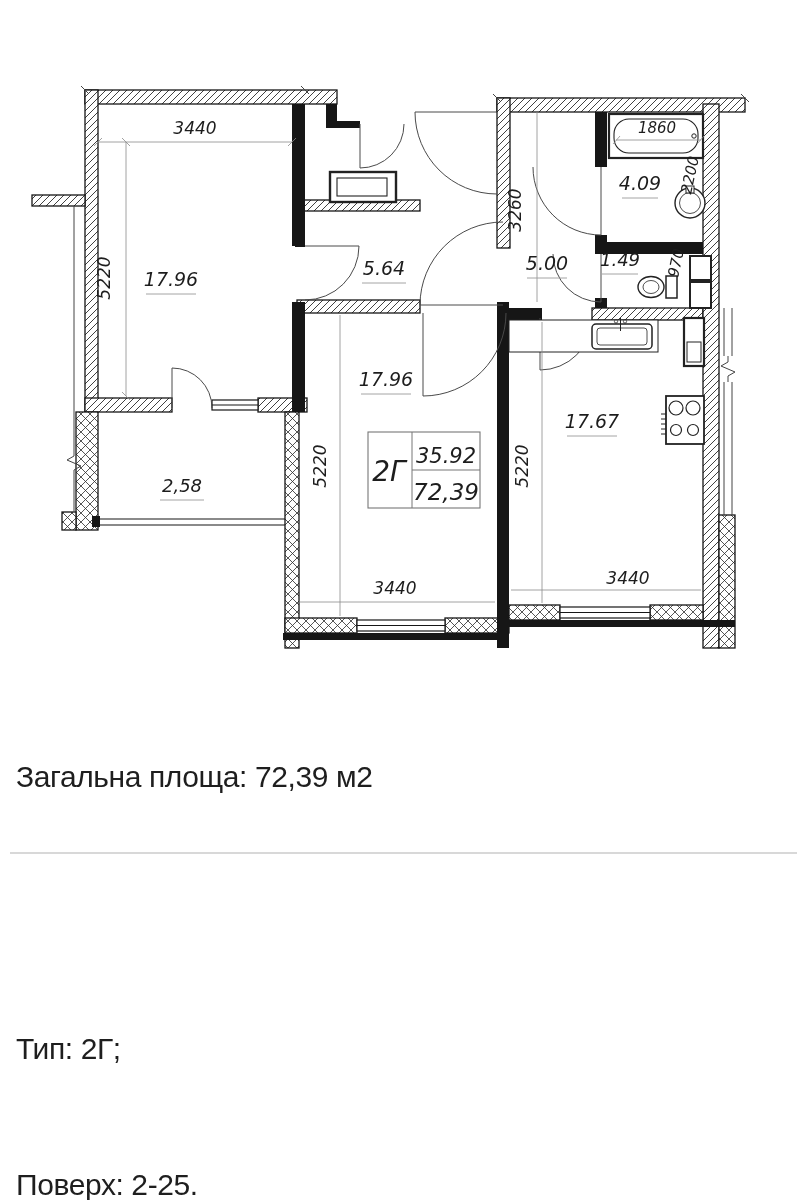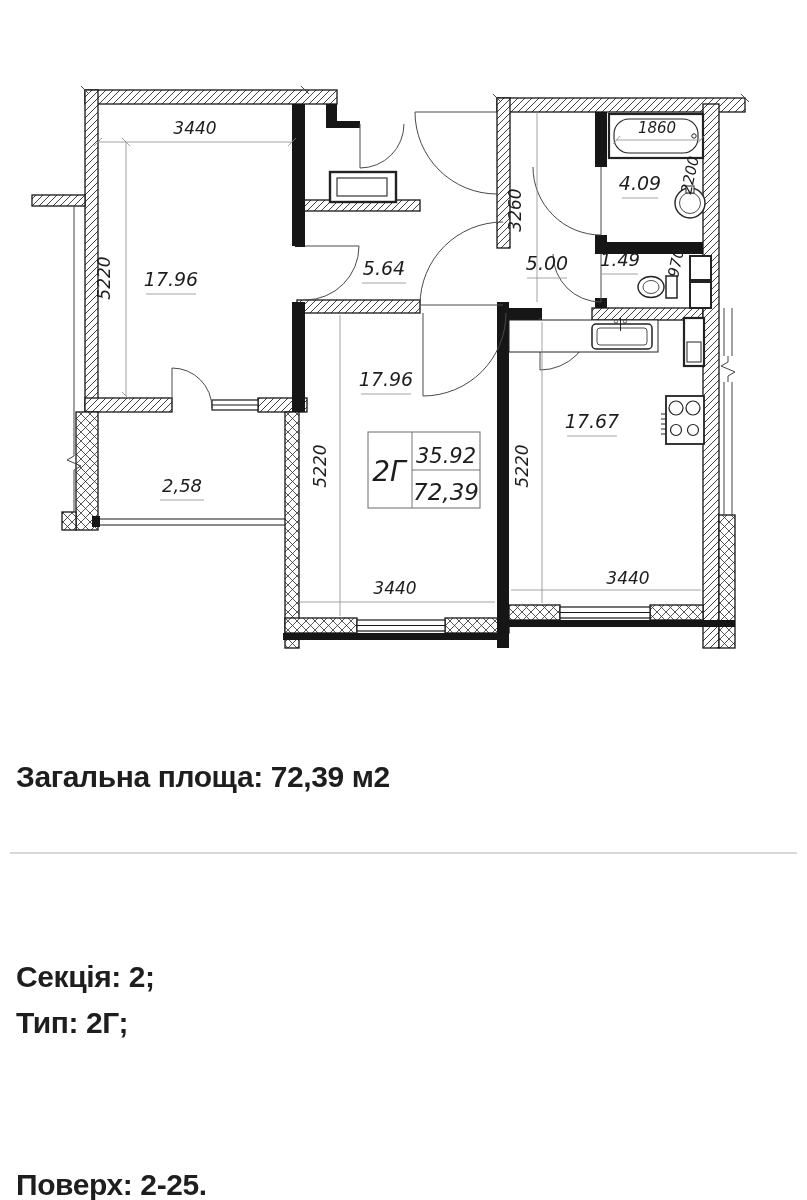--- a/index.html
+++ b/index.html
@@ -5,21 +5,21 @@
   html,body{margin:0;padding:0;background:#fff;}
   .screen{position:relative;width:807px;height:1200px;background:#ffffff;overflow:hidden;
           font-family:"Liberation Sans",sans-serif;}
   .plan-wrap{position:absolute;left:0;top:0;width:807px;height:690px;}
   svg text{font-family:"DejaVu Sans",sans-serif;font-style:italic;fill:#1d1d1d;}
   svg .dim{font-size:17px;}
   svg .dim-s{font-size:15px;}
   svg .area{font-size:19px;}
   svg .area-s{font-size:18px;}
   .info{position:absolute;left:16px;color:#1e1e1e;font-size:30px;letter-spacing:-0.4px;
-        white-space:nowrap;font-weight:700;}
+        white-space:nowrap;font-weight:400;}
   .divider{position:absolute;left:10px;width:787px;height:2px;background:#d8d8d8;}
 </style>
 </head>
 <body>
 
 <div class="screen">
 
   <div class="plan-wrap">
   <svg width="807" height="690" viewBox="0 0 807 690">
     <defs>
@@ -203,17 +203,16 @@
       <text class="dim" x="628" y="584">3440</text>
       <text class="dim-s" x="657" y="133">1860</text>
       <text class="dim-s" x="695" y="176" transform="rotate(-78 695 176)">2200</text>
       <text class="dim-s" x="681" y="264" transform="rotate(-78 681 264)">970</text>
     </g>
   </svg>
   </div>
 
   <div class="info" style="top:760px">Загальна площа: 72,39 м2</div>
   <div class="divider" style="top:852px"></div>
-  <div class="info" style="top:960px">Секція: 2;</div>
-  <div class="info" style="top:1006px">Тип: 2Г;</div>
+  <div class="info" style="top:1032px">Тип: 2Г;</div>
   <div class="info" style="top:1168px">Поверх: 2-25.</div>
 
 </div>
 
 </body></html>

